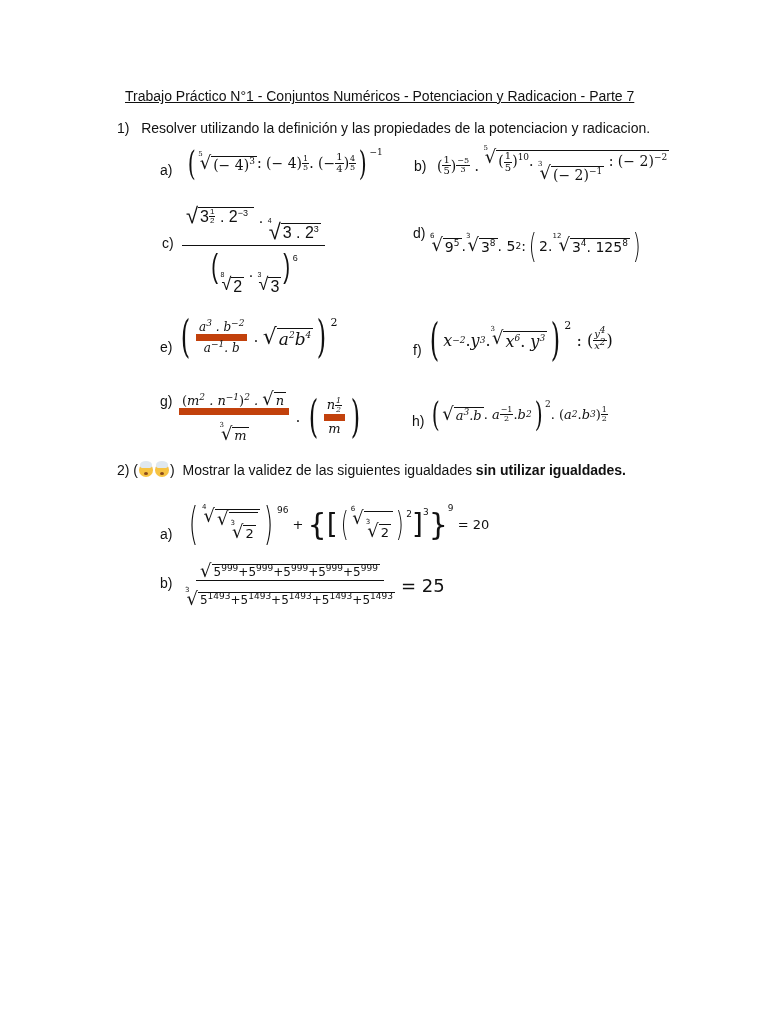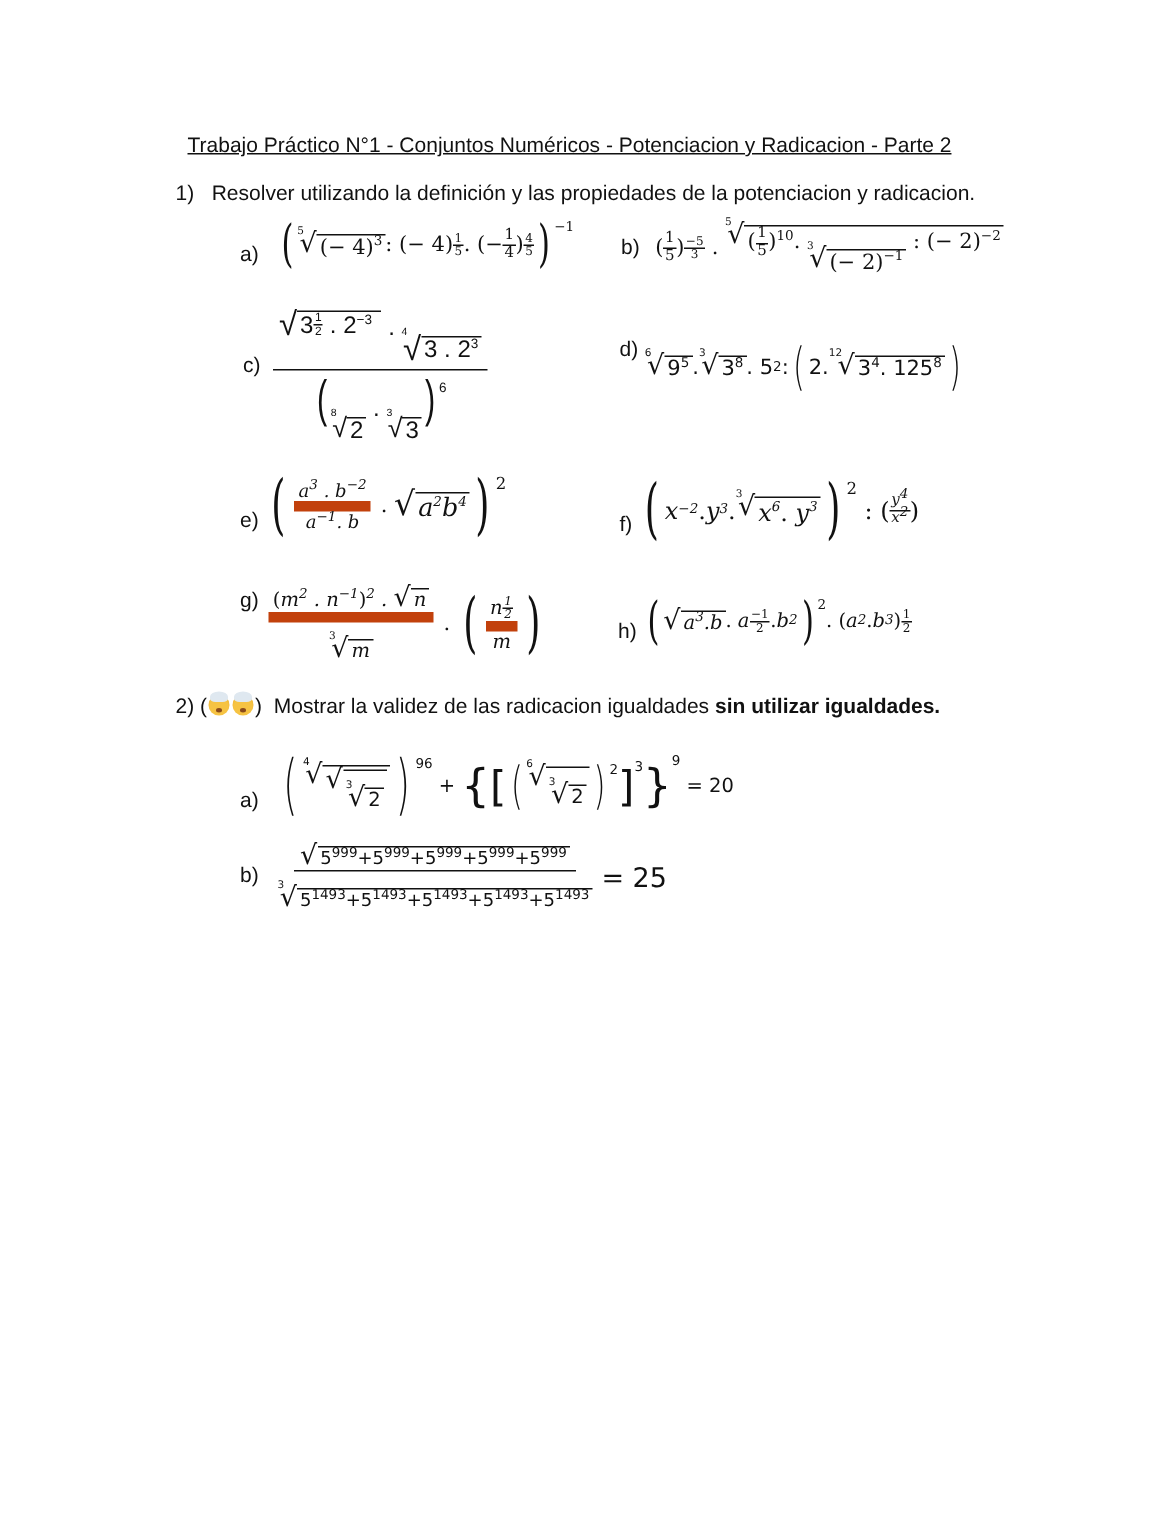--- a/index.html
+++ b/index.html
@@ -27,21 +27,21 @@
   .sfrac .n { border-bottom: 1px solid #111; padding: 0 1px; }
   .tfrac { display: inline-flex; flex-direction: column; align-items: center; font-size: 10px; line-height: 1.05; vertical-align: middle; }
   .tfrac .n { border-bottom: 1px solid #111; padding: 0 1px; }
   .emoji { display: inline-block; width: 14px; height: 14px; border-radius: 50%; background: radial-gradient(circle at 50% 60%, #f6c343 55%, #e8a020 100%); vertical-align: -2px; position: relative; margin: 0 1px; }
   .emoji::before { content: ""; position: absolute; left: 1px; right: 1px; top: -2px; height: 7px; border-radius: 50% 50% 30% 30%; background: #dfe8f0; }
   .emoji::after { content: ""; position: absolute; left: 5px; top: 9px; width: 4px; height: 3px; border-radius: 50%; background: #8a4a1a; }
 </style>
 </head>
 <body>
 
-<div class="abs title">Trabajo Práctico N°1 - Conjuntos Numéricos - Potenciacion y Radicacion - Parte 2</div>
+<div class="abs title">Trabajo Práctico N°1 - Conjuntos Numéricos - Potenciacion y Radicacion - Parte 7</div>
 
 <div class="abs q1">
   <span>1)</span>&nbsp;&nbsp;
   <span>Resolver utilizando la definición y las propiedades de la potenciacion y radicacion.</span>
 </div>
 
 <div class="abs" style="left:160px; top:146px;">
   <span class="lbl">a)</span>
   <span class="m" style="margin-left:8px;">
     <span class="paren">(</span>
@@ -229,21 +229,21 @@
     <span style="font-style:normal;">. (</span>a<sup>2</sup><span style="font-style:normal;">. </span>b<sup>3</sup><span style="font-style:normal;">)</span><span class="sfrac" style="font-style:normal;">
         <span class="n">1</span>
         <span>2</span>
       </span>
   </span>
 </div>
 
 <div class="abs q2">
   <span>2)</span>
   <span>(</span><span class="emoji"></span><span class="emoji"></span><span>)</span>&nbsp;
-  <span>Mostrar la validez de las radicacion igualdades</span>
+  <span>Mostrar la validez de las siguientes igualdades</span>
   <b>sin utilizar igualdades.</b>
 </div>
 
 <div class="abs" style="left:160px; top:502px;">
   <span class="lbl">a)</span>
   <span class="m" style="font-family:'DejaVu Sans',sans-serif; font-size:13px; margin-left:8px;">
     <span class="paren-lg">(</span>
     <span class="rad">
         <span class="idx">4</span>
         <span class="sign">√</span>

